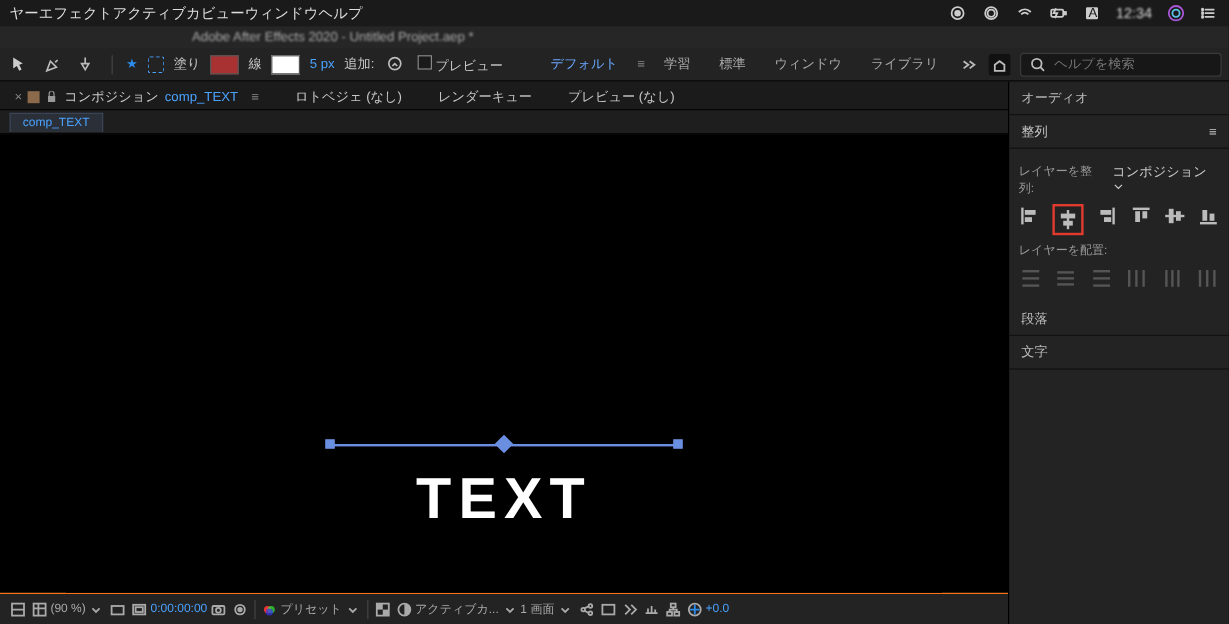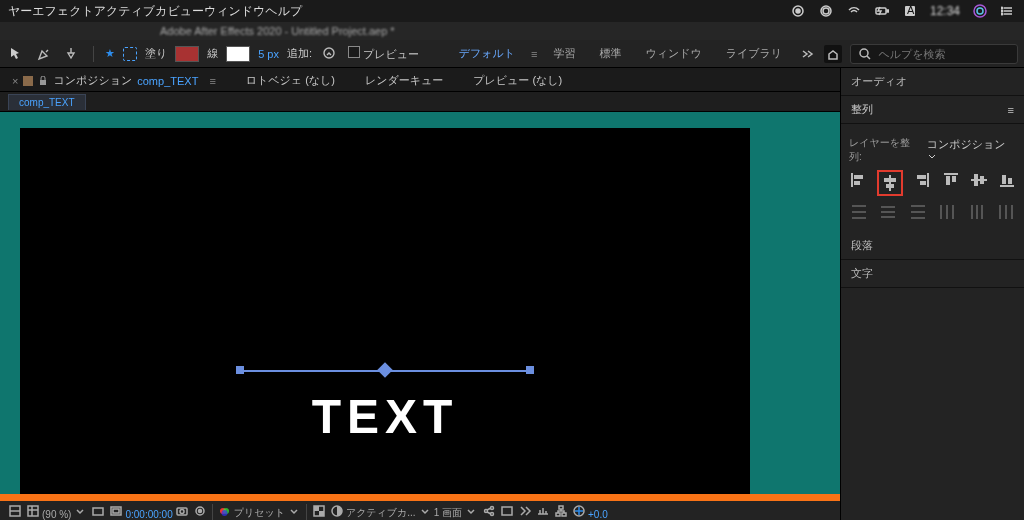--- a/index.html
+++ b/index.html
@@ -35,29 +35,29 @@
   .sidebar{width:184px;background:#232323;border-left:1px solid #000;display:flex;flex-direction:column}
   
   .paneltabs{height:24px;display:flex;align-items:flex-end;gap:22px;padding:0 8px;background:#1b1b1b;border-bottom:1px solid #000}
   .paneltabs .tab{display:flex;align-items:center;gap:5px;padding:3px 4px;color:#999}
   .paneltabs .tab.active{color:#ddd}
   .paneltabs .lock{width:10px;height:10px}
   .compname{color:#4aa3ff}
   .subtabs{height:20px;display:flex;align-items:center;padding:0 8px;background:#1e1e1e;border-bottom:1px solid #000}
   .subtabs .stab{padding:2px 10px;font-size:10px;color:#4aa3ff;background:#2a2f38;border:1px solid #3a4456;border-bottom:none}
   
-  .viewer{flex:1;display:flex;align-items:flex-start;justify-content:flex-start;padding:16px 20px 0 20px;background:#0f766e;overflow:hidden}
+  .viewer{flex:1;display:flex;align-items:flex-start;justify-content:center;padding:16px 20px 0 20px;background:#000000;overflow:hidden}
   .canvas{background:#000;position:relative;width:730px;height:390px}
   .textlayer{position:absolute;left:50%;top:50%;transform:translate(-50%,-50%);text-align:center}
   .textlayer .word{font-size:48px;font-weight:700;color:#fff;letter-spacing:6px;font-family:Arial,sans-serif}
   .sel-line{position:absolute;left:50%;transform:translateX(-50%);top:242px;width:290px;height:2px;background:#6b8fe0}
   .handle{position:absolute;width:8px;height:8px;background:#6b8fe0;transform:translate(-50%,-50%) rotate(45deg)}
   .handle.sq{transform:translate(-50%,-50%)}
   
-  .footer{height:26px;background:#232323;display:flex;align-items:flex-end;gap:0;padding:0 6px;border-top:7px solid #f97316}
+  .footer{height:26px;background:#232323;display:flex;align-items:center;gap:0;padding:0 6px;border-top:1px solid #f97316}
   .footer .fitem{display:flex;align-items:center;gap:4px;color:#aaa;font-size:10px}
   .mini{width:18px;height:18px;display:flex;align-items:center;justify-content:center}
   .mini svg{width:14px;height:14px;stroke:#aaa;fill:none;stroke-width:1.5}
   .sep{width:1px;height:16px;background:#444;margin:0 3px}
   
   .panel{border-bottom:1px solid #111;padding:6px 10px;color:#bbb;font-size:11px}
   .panel.h{display:flex;align-items:center;justify-content:space-between}
   .align-section{padding:6px 8px 10px}
   .alignrow{display:flex;align-items:center;gap:6px;margin:6px 0}
   .alignrow label{color:#999;font-size:10px}
@@ -414,20 +414,23 @@
             </svg>
           </span>
         <span class="aicon">
             <svg viewBox="0 0 18 18">
               <rect x="2" y="14" width="14" height="2"></rect>
               <rect x="4" y="4" width="4" height="9"></rect>
               <rect x="10" y="7" width="4" height="6"></rect>
             </svg>
           </span>
       </div>
+      <div class="alignrow">
+          <label>レイヤーを配置:</label>
+        </div>
       <div class="alignicons">
         <span class="aicon dim">
             <svg viewBox="0 0 18 18">
               <rect x="2" y="2" width="14" height="2"></rect>
               <rect x="2" y="8" width="14" height="2"></rect>
               <rect x="2" y="14" width="14" height="2"></rect>
             </svg>
           </span>
         <span class="aicon dim">
             <svg viewBox="0 0 18 18">

